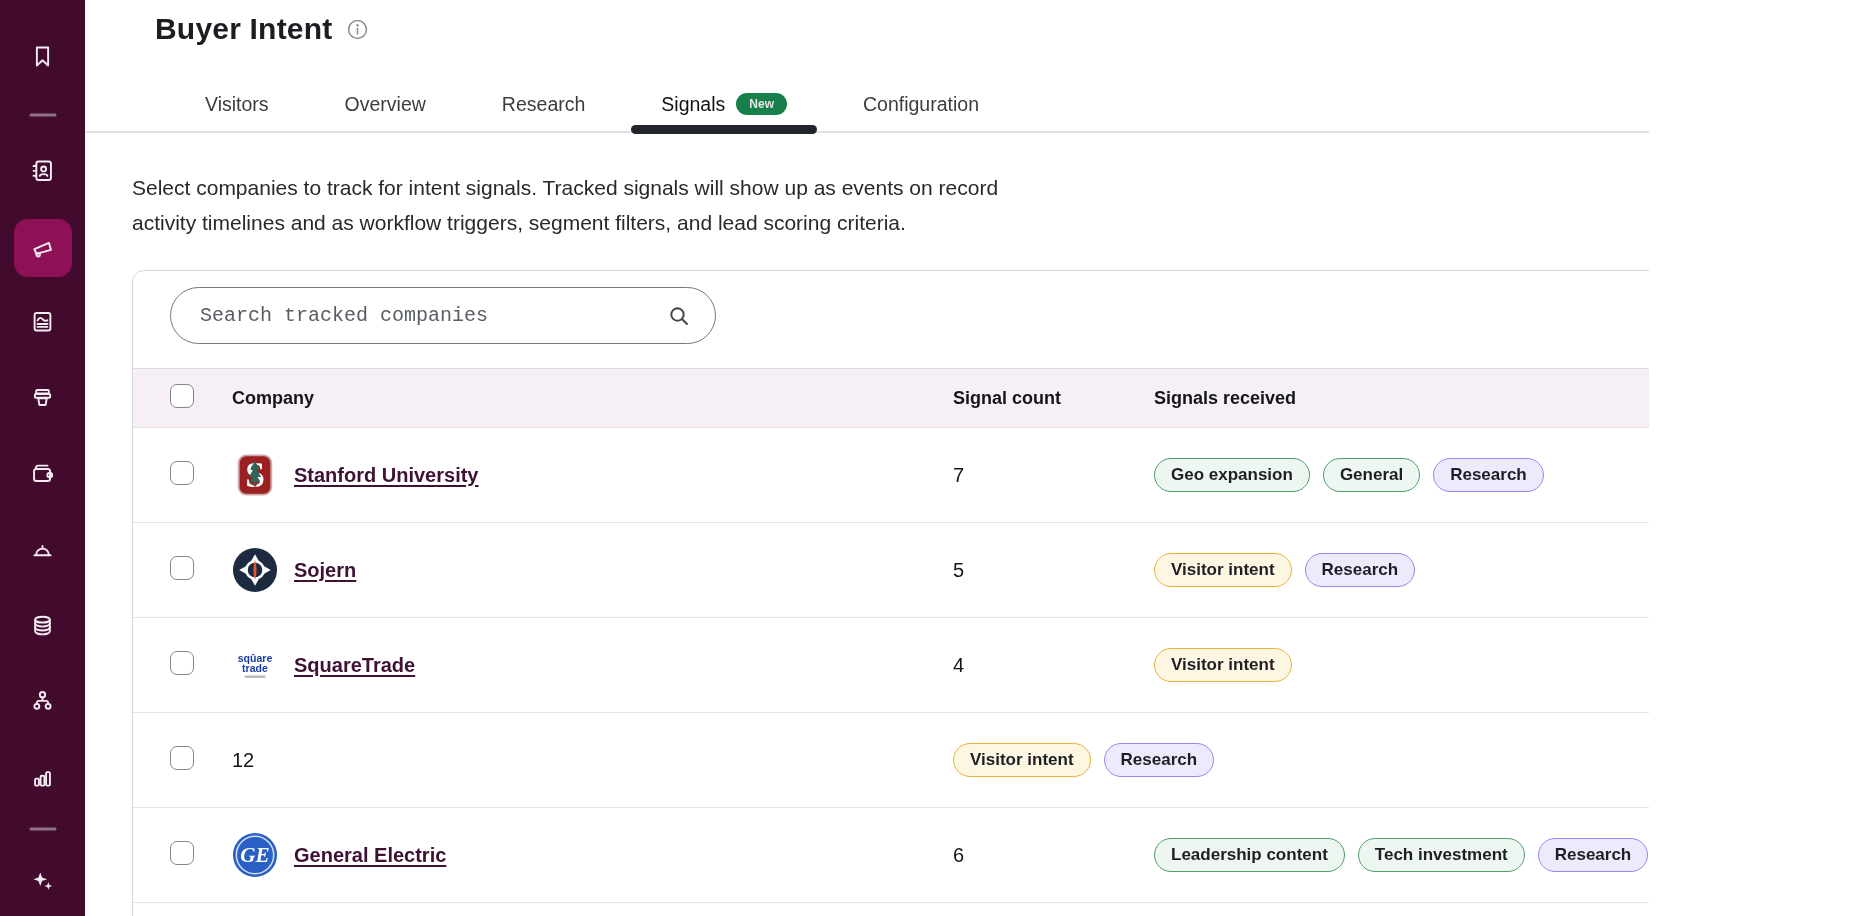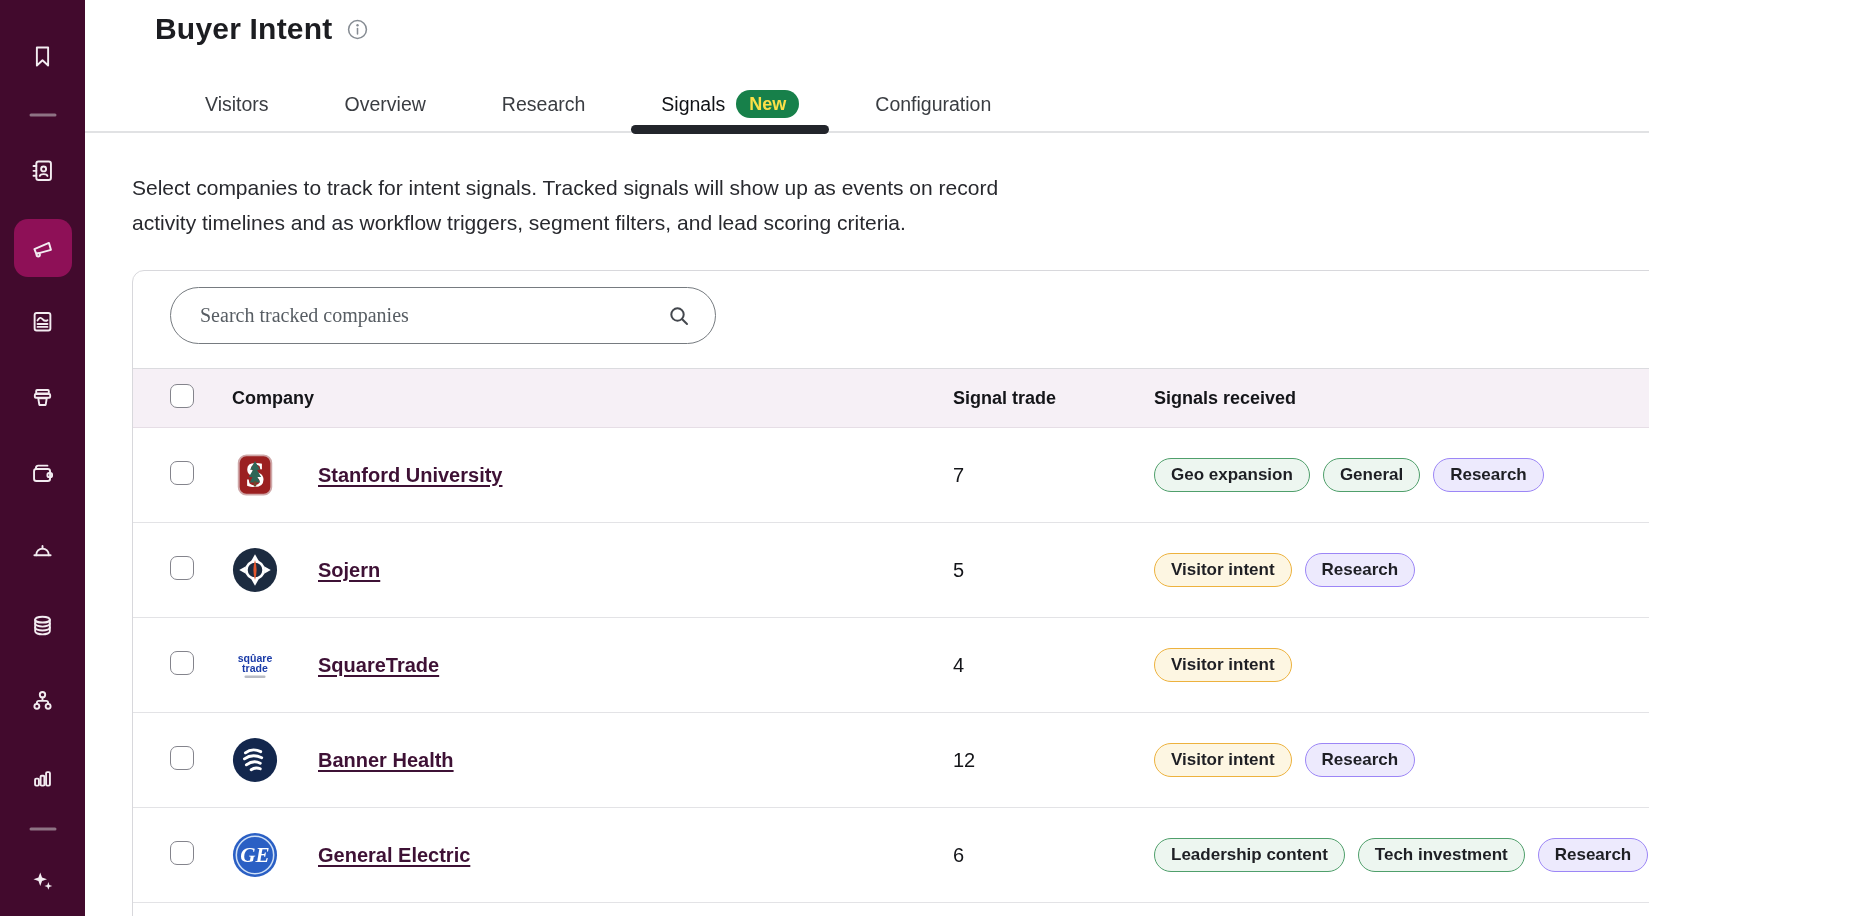--- a/index.html
+++ b/index.html
@@ -29,46 +29,46 @@
   .page-title{font-size:30px;font-weight:800;letter-spacing:.2px;color:#1c1d21;}
   .info-icon{display:inline-flex;color:#868c93;}
   .info-icon svg{width:23px;height:23px;}
 
   .tabs{position:absolute;left:167px;top:75px;height:58px;display:flex;align-items:center;z-index:2;}
   .tab{position:relative;height:100%;display:flex;align-items:center;padding:0 38px;cursor:pointer;}
   .tab-label{font-size:19.5px;color:#3a3d42;white-space:nowrap;}
   .tab.active .tab-label{color:#101216;font-weight:400;}
   .tab.active::after{content:"";position:absolute;left:8px;right:8px;bottom:-1px;height:9px;
         border-radius:5px;background:var(--accent_underline);}
-  .tab-badge{margin-left:11px;background:var(--new_badge_green);color:#fde047;font-size:18px;font-weight:700;
+  .tab-badge{margin-left:11px;background:var(--new_badge_green);color:#e5e5e5;font-size:12px;font-weight:700;
         padding:5px 13px;border-radius:15px;line-height:1;}
   .tabs-divider{position:absolute;left:85px;right:0;top:131px;height:2px;background:#e1e2e4;z-index:1;}
 
   .description{position:absolute;left:132px;top:170px;font-size:21px;line-height:35px;color:#28292e;}
 
   
   .card{position:absolute;left:132px;top:270px;width:1743px;height:710px;background:#fff;
         border:1.5px solid var(--border);border-radius:12px;}
   .search-area{padding:16px 0 24px 37px;}
   .search-box{position:relative;width:546px;height:57px;border:1.5px solid #767b80;border-radius:29px;
         background:#fff;display:flex;align-items:center;}
   .search-box input{border:none;outline:none;background:transparent;width:440px;margin-left:29px;
-        font-size:20px;font-family:Liberation Serif, serif;color:#2a2c30;}
+        font-size:20px;font-family:Liberation Mono, monospace;color:#2a2c30;}
   .search-box input::placeholder{color:#575d63;opacity:1;}
   .search-icon{position:absolute;right:24px;top:50%;transform:translateY(-50%);color:#43474d;display:flex;}
   .search-icon svg{width:24px;height:24px;}
 
   
   .grid-row{display:grid;grid-template-columns:62px 721px 201px 1fr;align-items:center;padding-left:37px;}
   .thead{height:60px;background:var(--header_row_bg);border-top:1px solid #dbdbdf;border-bottom:1px solid #e6dee6;}
   .th{font-size:18px;font-weight:700;color:#141519;}
   .trow{height:95px;border-bottom:1px solid var(--row_divider);background:#fff;}
   .checkbox{display:inline-block;width:24px;height:24px;border:1.5px solid #84848c;border-radius:7px;
         background:#fff;cursor:pointer;}
-  .c-company{display:flex;align-items:center;gap:40px;}
+  .c-company{display:flex;align-items:center;gap:16px;}
   .logo{width:46px;height:46px;flex:0 0 46px;display:flex;align-items:center;justify-content:center;}
   .logo svg{width:46px;height:46px;display:block;}
   .company-link{font-size:20px;font-weight:700;color:var(--link);text-decoration:underline;
         text-underline-offset:3px;cursor:pointer;white-space:nowrap;}
   .c-count{font-size:20px;color:#141519;}
   .c-badges{display:flex;align-items:center;gap:13px;}
   .badge{display:inline-flex;align-items:center;height:34px;padding:0 16px;border-radius:17px;
         border:1.5px solid;font-size:17px;font-weight:700;color:#1e1f24;white-space:nowrap;}
   .badge.green{border-color:var(--badge_green_border);background:var(--badge_green_bg);}
   .badge.yellow{border-color:var(--badge_yellow_border);background:var(--badge_yellow_bg);}
@@ -208,21 +208,21 @@
             <circle cx="10.5" cy="10.5" r="6.2"></circle>
             <line x1="15.2" y1="15.2" x2="20" y2="20"></line>
           </svg>
         </span>
       </div>
     </div>
 
     <div class="grid-row thead">
       <div><span class="checkbox"></span></div>
       <div class="th">Company</div>
-      <div class="th">Signal trade</div>
+      <div class="th">Signal count</div>
       <div class="th">Signals received</div>
     </div>
 
     <div id="tbody">
         <div class="grid-row trow">
     <div><span class="checkbox"></span></div>
     <div class="c-company">
       <span class="logo">
               <svg viewBox="0 0 48 48">
                 <rect x="7" y="3.5" width="34" height="41" rx="8" fill="#9b2021" stroke="#cfa7a8" stroke-width="2"></rect>
@@ -275,34 +275,20 @@
             </span>
       <a class="company-link">SquareTrade</a>
     </div>
     <div class="c-count">4</div>
     <div class="c-badges">
             <span class="badge yellow">Visitor intent</span>
           </div>
   </div>
         <div class="grid-row trow">
     <div><span class="checkbox"></span></div>
-    <div class="c-company">
-      <span class="logo">
-              <svg viewBox="0 0 48 48">
-                <circle cx="24" cy="24" r="23" fill="#13274d"></circle>
-                <g stroke="#fff" stroke-width="3" fill="none" stroke-linecap="round">
-                  <path d="M14 16.5c5-4 10-4 16-1.2"></path>
-                  <path d="M13 22.8c6-4.4 11-4.4 18-1.2"></path>
-                  <path d="M15 29c5.5-4 10-4 14.5-1.6"></path>
-                  <path d="M20 34.2c3.5-2.4 6.5-2.4 9.5-1"></path>
-                </g>
-              </svg>
-            </span>
-      <a class="company-link">Banner Health</a>
-    </div>
     <div class="c-count">12</div>
     <div class="c-badges">
             <span class="badge yellow">Visitor intent</span>
             <span class="badge purple">Research</span>
           </div>
   </div>
         <div class="grid-row trow">
     <div><span class="checkbox"></span></div>
     <div class="c-company">
       <span class="logo">

